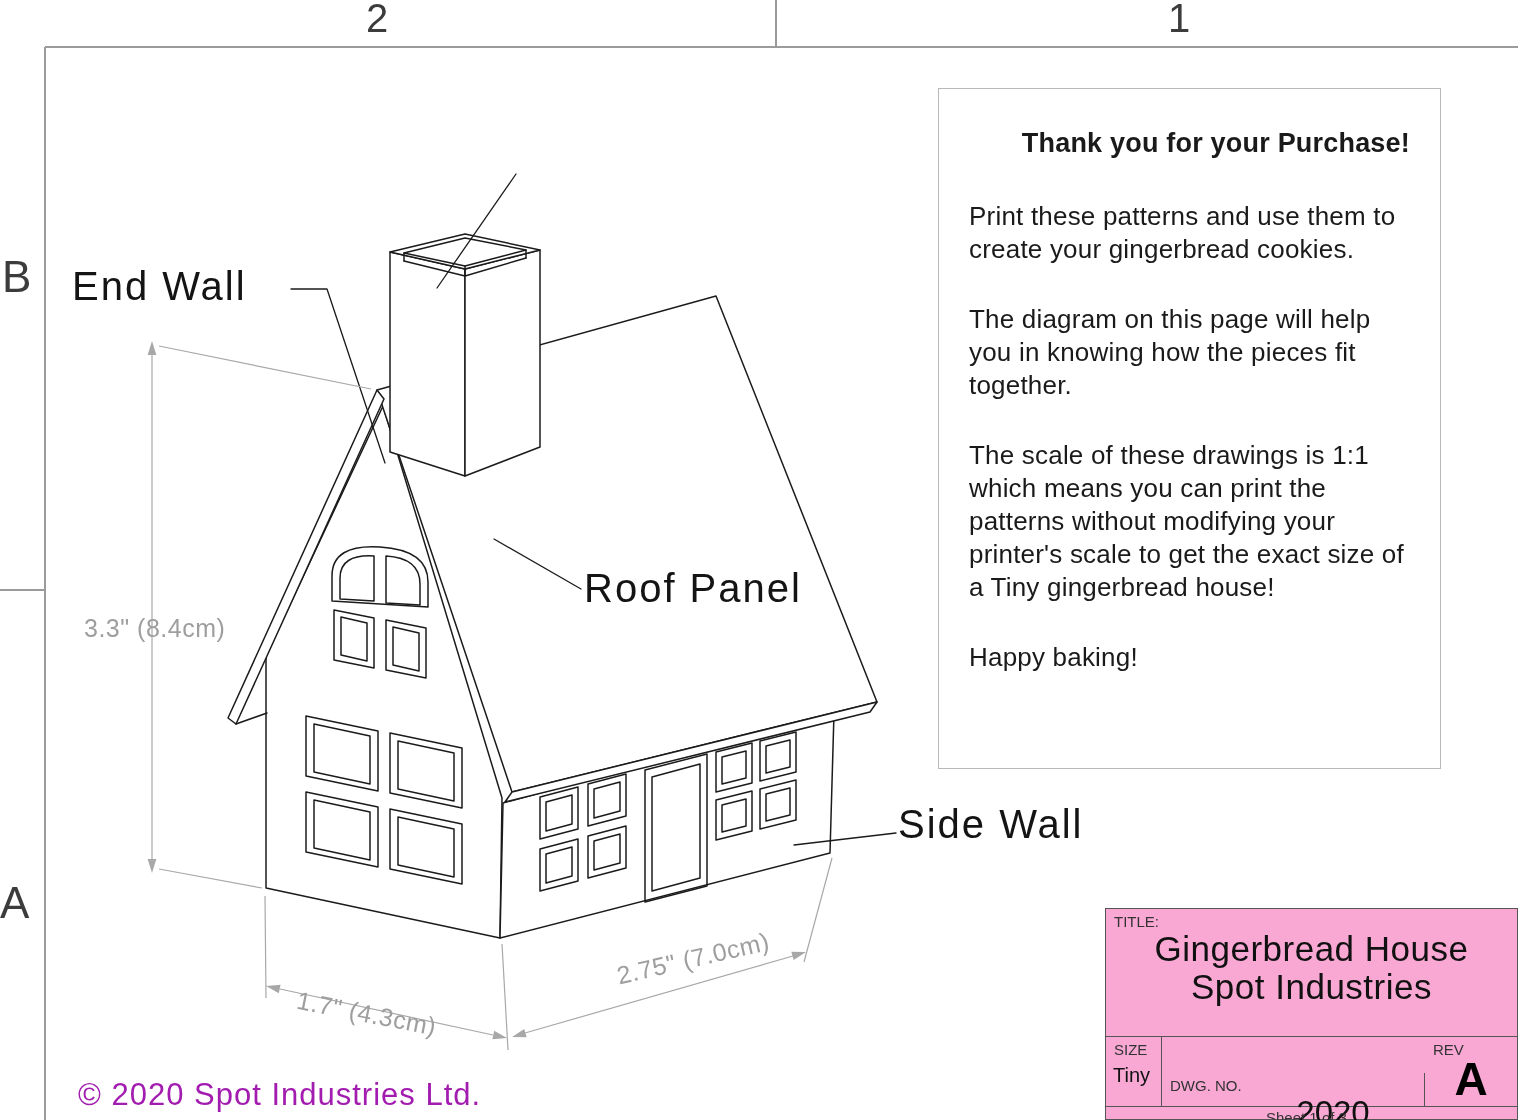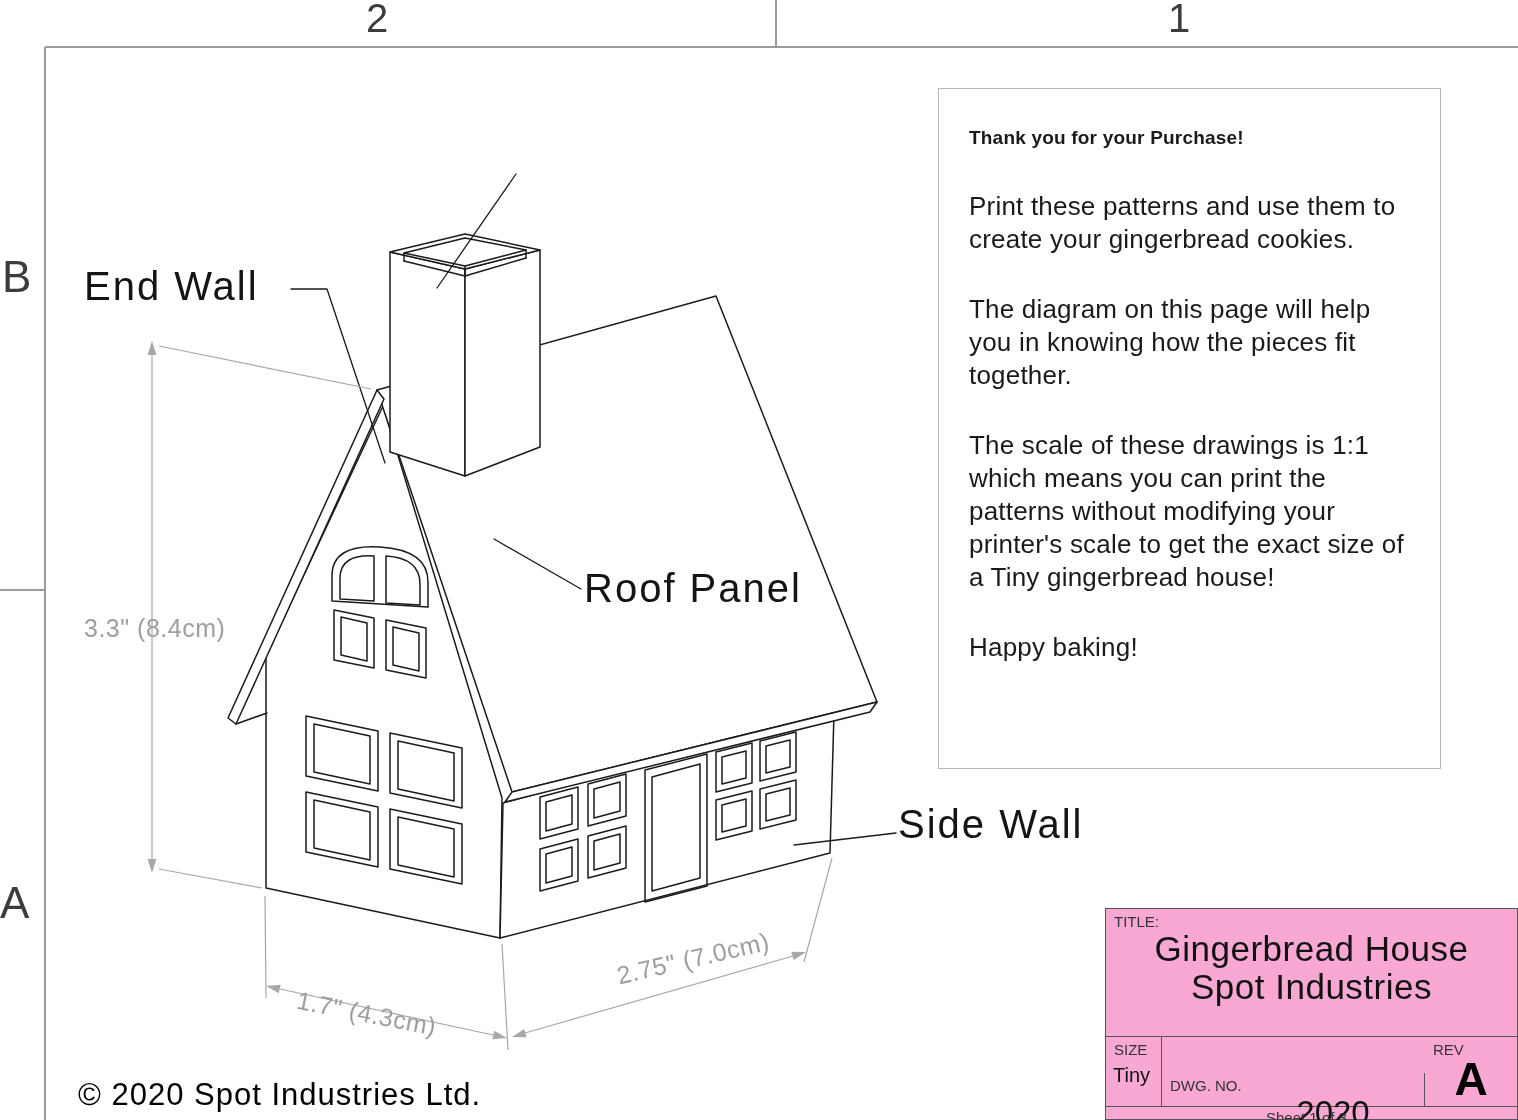--- a/index.html
+++ b/index.html
@@ -15,24 +15,24 @@
   .zone-letter { font-size:44px; }
 
   .part-label { position:absolute; font-size:40px; letter-spacing:2px; color:#141414; white-space:nowrap; }
   .dim-label { position:absolute; font-size:25px; letter-spacing:0.5px; color:#9e9e9e; white-space:nowrap; }
 
   .note-box {
     position:absolute; left:938px; top:88px; width:503px; height:681px;
     border:1.5px solid #b8b8b8; padding:37px 30px 0 30px;
     font-size:26px; line-height:1.27; color:#1a1a1a; letter-spacing:0.2px;
   }
-  .note-box .heading { font-weight:bold; font-size:19px; margin-bottom:40px; }
+  .note-box .heading { font-weight:bold; font-size:27px; margin-bottom:40px;text-align:right; }
   .note-box p { margin-bottom:37px; }
 
-  .copyright { position:absolute; left:78px; top:1077px; font-size:31px; letter-spacing:1px; color:#000000; white-space:nowrap; }
+  .copyright { position:absolute; left:78px; top:1077px; font-size:31px; letter-spacing:1px; color:#a21caf; white-space:nowrap; }
 
   .title-block { position:absolute; left:1105px; top:908px; width:413px; height:212px; border:1.5px solid #555; background:#f9a8d4; }
   .tb-row-title { position:relative; height:128px; border-bottom:1.5px solid #555; }
   .tb-small-label { font-size:15px; color:#333; padding:4px 0 0 8px; }
   .tb-title { text-align:center; font-size:35px; line-height:1.08; color:#111; letter-spacing:0.5px; }
   .tb-row-meta { display:flex; height:70px; border-bottom:1.5px solid #555; }
   .tb-cell { position:relative; }
   .tb-cell-size { width:56px; border-right:1.5px solid #555; }
   .tb-cell-dwg { flex:1; border-right:1.5px solid #555;margin-top:36px; }
   .tb-cell-rev { width:92px; }
@@ -141,21 +141,21 @@
       <polygon points="512,1037 526.7,1037.3 524.2,1028.9"></polygon>
       <polygon points="806,952 793.7,960.1 791.3,951.7"></polygon>
     </g>
   </svg>
 
   <div class="zone zone-num" style="left:366px; top:-4px;">2</div>
   <div class="zone zone-num" style="left:1168px; top:-4px;">1</div>
   <div class="zone zone-letter" style="left:2px; top:252px;">B</div>
   <div class="zone zone-letter" style="left:0px; top:878px;">A</div>
 
-  <div class="part-label" style="left:84px; top:264px;">End Wall</div>
+  <div class="part-label" style="left:72px; top:264px;">End Wall</div>
   <div class="part-label" style="left:898px; top:802px;">Side Wall</div>
   <div class="part-label" style="left:584px; top:566px;">Roof Panel</div>
 
   <div class="dim-label" style="left:84px; top:614px;">3.3" (8.4cm)</div>
   <div class="dim-label" style="left:300px; top:986px; transform:rotate(11deg); transform-origin:left top;">1.7" (4.3cm)</div>
   <div class="dim-label" style="left:614px; top:962px; transform:rotate(-13deg); transform-origin:left top;">2.75" (7.0cm)</div>
 
   <div class="note-box">
     <div class="heading">Thank you for your Purchase!</div>
     <p>Print these patterns and use them to create your gingerbread cookies.</p>

